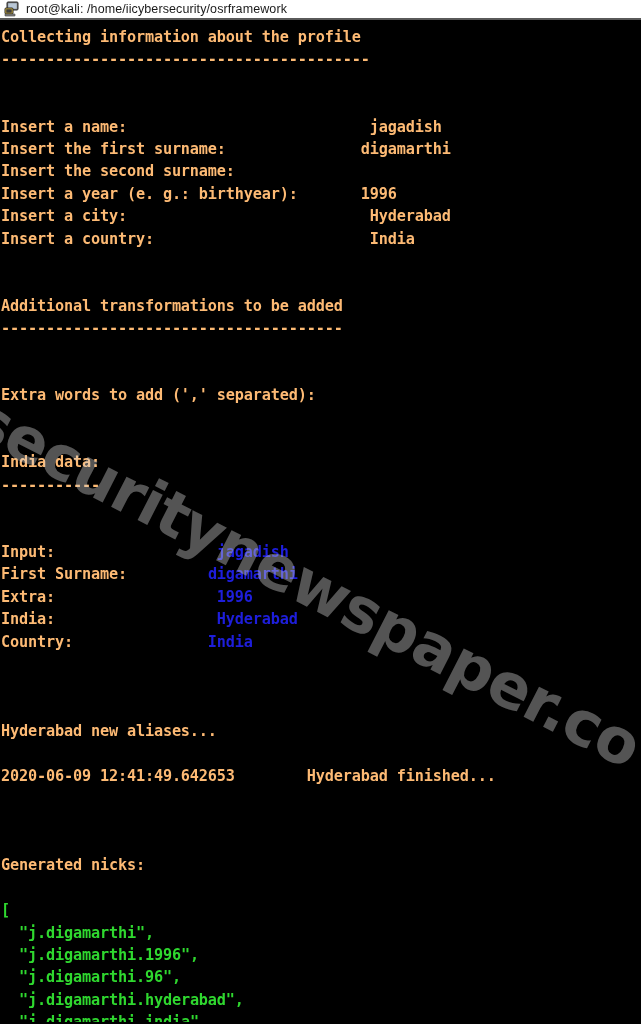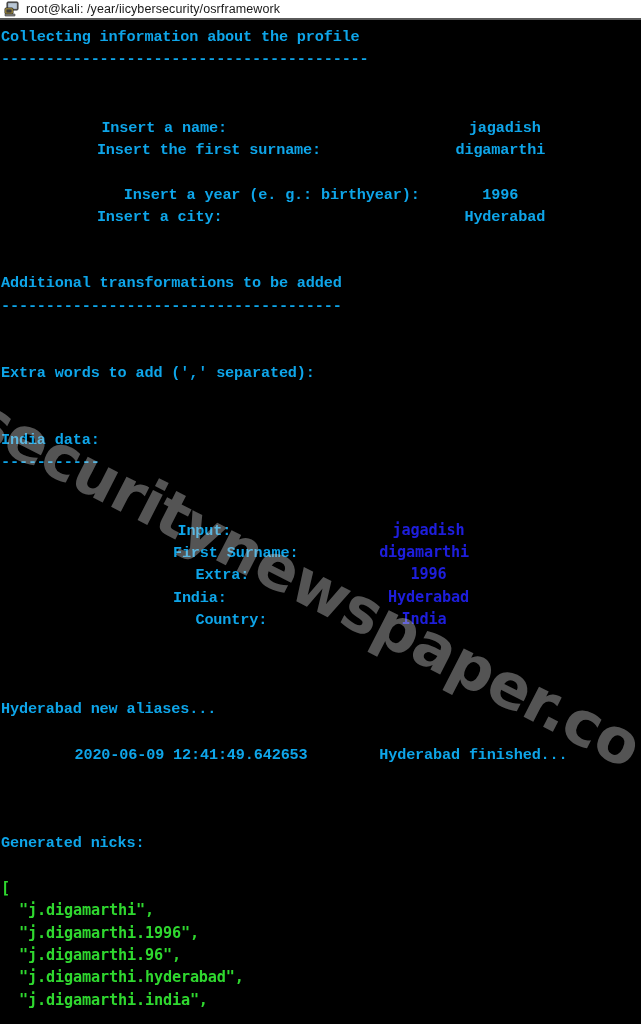--- a/index.html
+++ b/index.html
@@ -66,28 +66,27 @@
     z-index: 2;
   }
 
   .line {
     white-space: pre;
     height: 22.4px;
     letter-spacing: -0.15px;
   }
   .line.blank { color: transparent; }
 
-  .c-white  { color: #0ea5e9; font-family: Liberation Mono, monospace; }
+  .c-white  { color: #fdba74; }
   .c-blue   { color: #1e1edc; }
   .c-green  { color: #2fd82f; }
 
   .row {
     display: block;
     white-space: pre;
-    text-align: center;
   }
   .lbl { display: inline-block; }
 
   
   #watermark {
     position: absolute;
     left: -6px;
     top: 352px;
     width: 680px;
     height: 360px;
@@ -115,40 +114,41 @@
 <div id="window">
 
   <div id="titlebar">
     <svg class="tb-icon" viewBox="0 0 16 16">
       <rect x="3" y="1" width="11" height="8" rx="1" fill="#6d6d6d" stroke="#2b2b2b" stroke-width="1"></rect>
       <rect x="4.2" y="2.2" width="8.6" height="5.6" fill="#b9c7d6"></rect>
       <rect x="1" y="7" width="8" height="6" rx="1" fill="#e8c33a" stroke="#2b2b2b" stroke-width="1"></rect>
       <rect x="2.2" y="8.2" width="5.6" height="3.6" fill="#3d3d3d"></rect>
       <rect x="1" y="13" width="10" height="2" rx="0.5" fill="#8a8a8a" stroke="#2b2b2b" stroke-width="0.6"></rect>
     </svg>
-    <span class="tb-title">root@kali: /year/iicybersecurity/osrframework</span>
+    <span class="tb-title">root@kali: /home/iicybersecurity/osrframework</span>
   </div>
 
   <div id="terminal">
 
     <div class="line c-white">Collecting information about the profile</div>
     <div class="line c-white">-----------------------------------------</div>
     <div class="line blank">&nbsp;</div>
     <div class="line blank">&nbsp;</div>
 
     <div class="line row"><span class="c-white lbl">Insert a name:</span><span class="c-white">                           </span><span class="c-white">jagadish</span></div>
 
     <div class="line row"><span class="c-white lbl">Insert the first surname:</span><span class="c-white">               </span><span class="c-white">digamarthi</span></div>
 
-    <div class="line row"><span class="c-white">              </span><span class="c-white"></span></div>
+    <div class="line row"><span class="c-white lbl">Insert the second surname:</span><span class="c-white">              </span><span class="c-white"></span></div>
 
     <div class="line row"><span class="c-white lbl">Insert a year (e. g.: birthyear):</span><span class="c-white">       </span><span class="c-white">1996</span></div>
 
     <div class="line row"><span class="c-white lbl">Insert a city:</span><span class="c-white">                           </span><span class="c-white">Hyderabad</span></div>
 
+    <div class="line row"><span class="c-white lbl">Insert a country:</span><span class="c-white">                        </span><span class="c-white">India</span></div>
 
     <div class="line blank">&nbsp;</div>
     <div class="line blank">&nbsp;</div>
 
     <div class="line c-white">Additional transformations to be added</div>
     <div class="line c-white">--------------------------------------</div>
     <div class="line blank">&nbsp;</div>
     <div class="line blank">&nbsp;</div>
 
     <div class="line c-white">Extra words to add (',' separated):</div>

